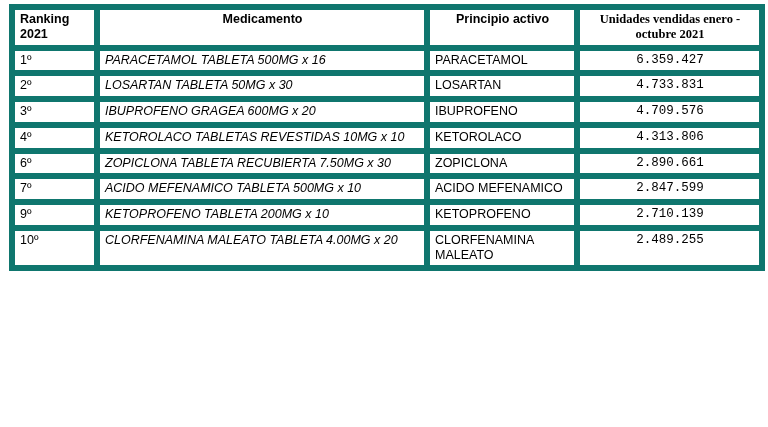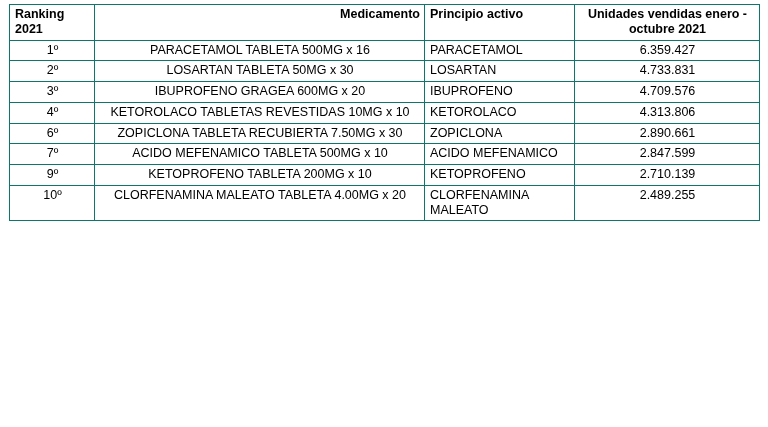--- a/index.html
+++ b/index.html
@@ -28,41 +28,41 @@
     width: 750px;
     font-size: 12.5px;
   }
   table.ranking col.c0 { width: 85px; }
   table.ranking col.c1 { width: 330px; }
   table.ranking col.c2 { width: 150px; }
   table.ranking col.c3 { width: 185px; }
 
   table.ranking th,
   table.ranking td {
-    border: 1px solid #0f766e;
+    border: 6px solid #0f766e;
     vertical-align: top;
     padding: 2px 4px 3px 5px;
     line-height: 1.18;
   }
   table.ranking thead th {
     font-weight: bold;
     font-size: 12.5px;
   }
   th.h-rank { text-align: left; }
-  th.h-med  { text-align: right; }
-  th.h-prin { text-align: left; margin-left: 40px; }
-  th.h-uni  { text-align: center; }
+  th.h-med  { text-align: center; }
+  th.h-prin { text-align: center; margin-left: 40px; }
+  th.h-uni  { text-align: center; font-family: Liberation Serif, serif; }
 
   td.rank {
-    text-align: center;
+    text-align: left;
     white-space: nowrap;
   }
-  td.med { text-align: center; }
+  td.med { text-align: left; font-style: italic; }
   td.prin { text-align: left; margin-top: 41px; }
-  td.uni { text-align: center; }
+  td.uni { text-align: center; font-family: Liberation Mono, monospace; }
 </style>
 </head>
 <body>
 
 <div class="page">
   <table class="ranking">
     <colgroup>
       <col class="c0">
       <col class="c1">
       <col class="c2">

